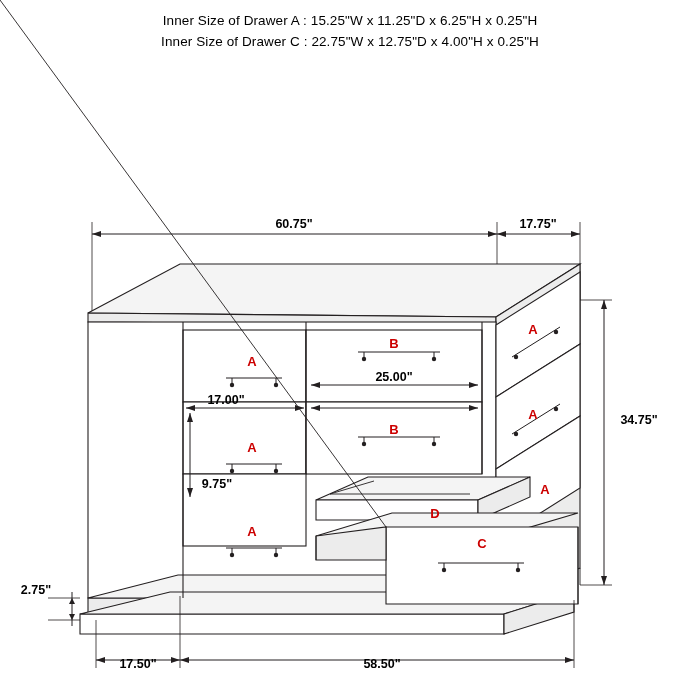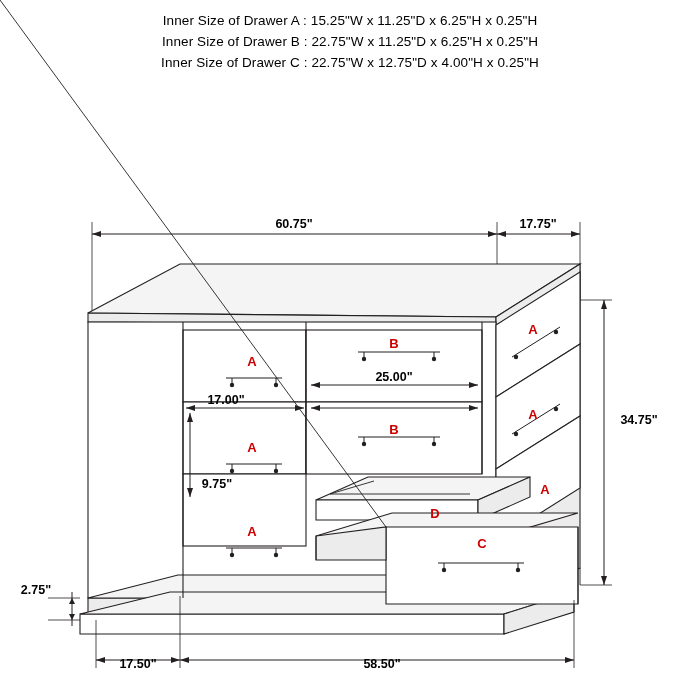--- a/index.html
+++ b/index.html
@@ -91,21 +91,20 @@
     fill: #ffffff;
   }
 </style>
 </head>
 <body>
 
 <div id="stage">
 
   <div class="spec-lines">
     <div class="spec-line">Inner Size of Drawer A : 15.25"W x 11.25"D x 6.25"H x 0.25"H</div>
-    <div class="spec-line">Inner Size of Drawer B : 22.75"W x 11.25"D x 6.25"H x 0.25"H</div>
     <div class="spec-line">Inner Size of Drawer C : 22.75"W x 12.75"D x 4.00"H x 0.25"H</div>
   </div>
 
   <svg class="diagram" width="700" height="700" viewBox="0 0 700 700">
 
     <g>
 
       <line class="ext" x1="92" y1="222" x2="92" y2="320"></line>
       <line class="ext" x1="497" y1="222" x2="497" y2="268"></line>
       <line class="ext" x1="580" y1="222" x2="580" y2="300"></line>

